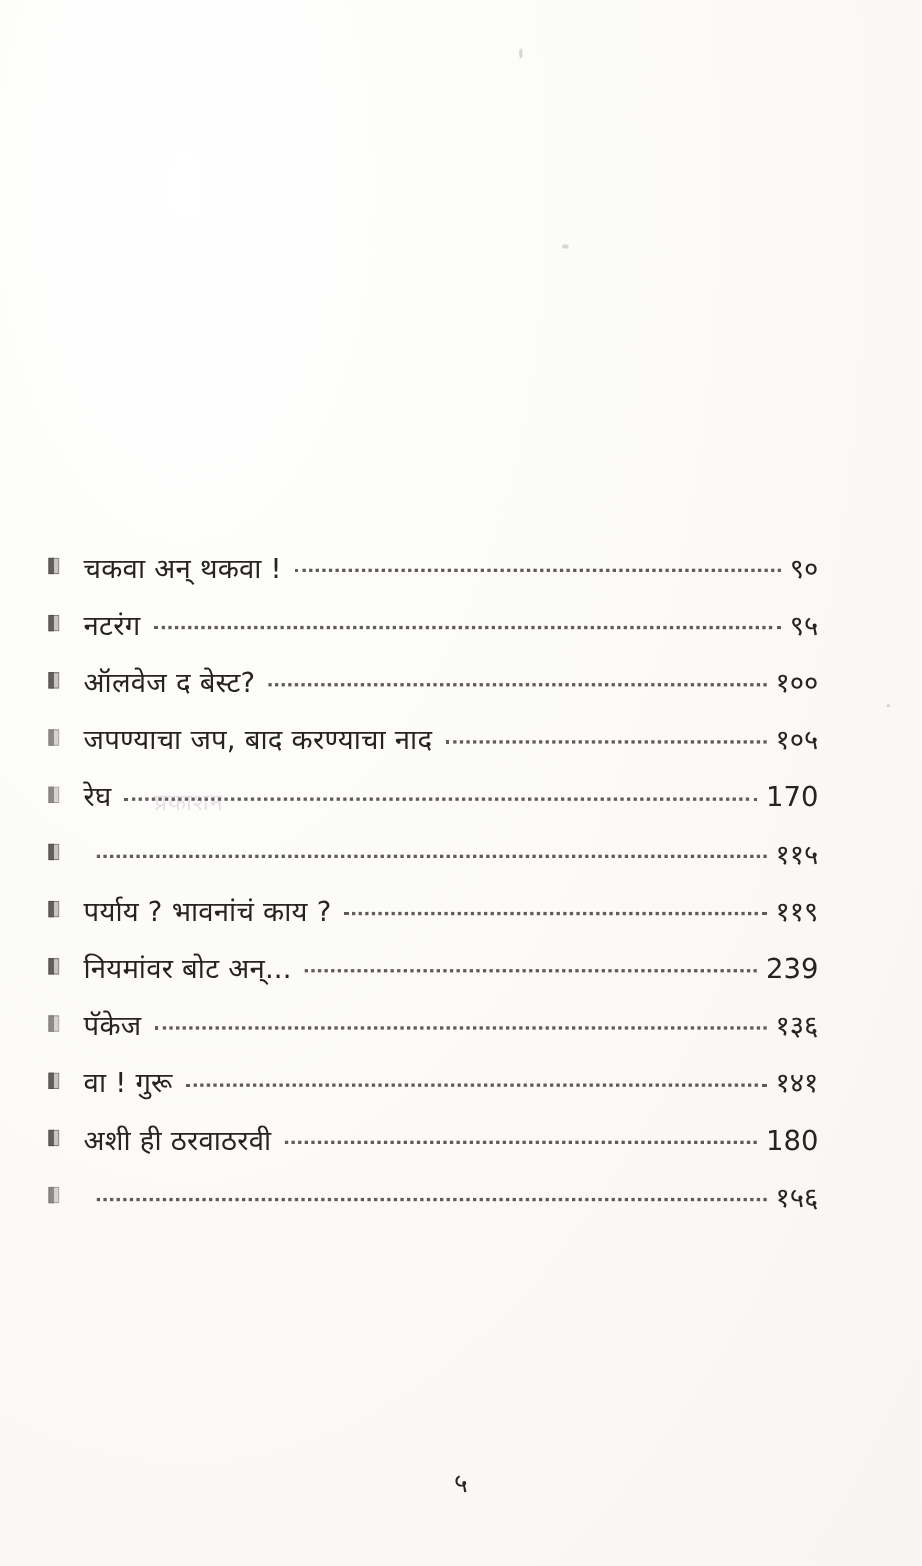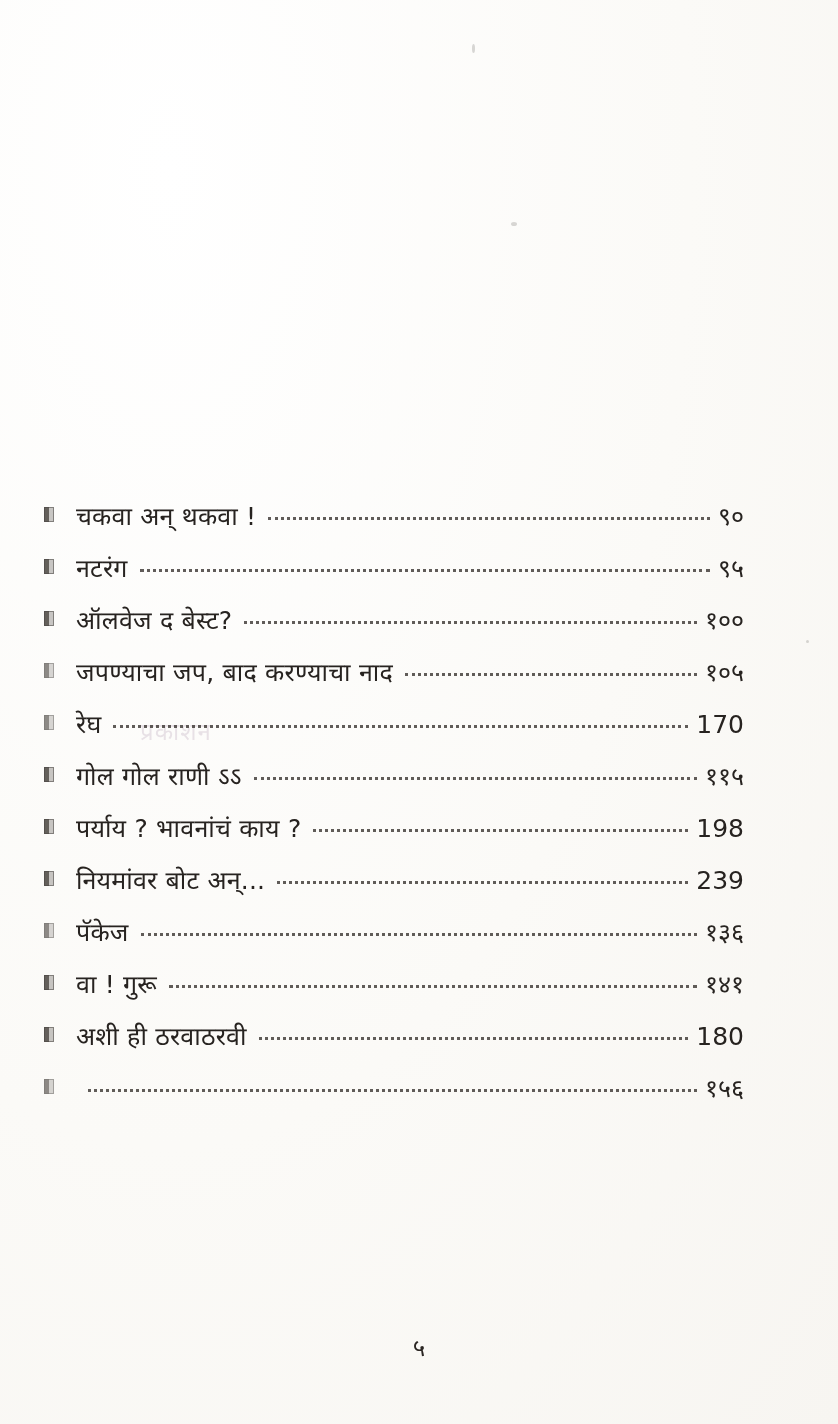--- a/index.html
+++ b/index.html
@@ -91,21 +91,21 @@
     font-size: 24px;
     color: #2b2623;
     font-family: "DejaVu Sans", "Liberation Sans", sans-serif;
   }
 
   
   .ghost {
     position: absolute;
     left: 140px;
     top: 714px;
-    font-size: 24px;
+    font-size: 21px;
     color: rgba(150, 120, 150, 0.20);
     font-family: "DejaVu Sans", "Liberation Sans", sans-serif;
     letter-spacing: 1px;
     pointer-events: none;
   }
   .speck {
     position: absolute;
     background: rgba(120,115,110,0.28);
     border-radius: 50%;
     pointer-events: none;
@@ -154,30 +154,29 @@
 
   <div class="toc-row">
     <span class="bullet"></span>
     <span class="title">रेघ</span>
     <span class="leader"></span>
     <span class="pagenum">170</span>
   </div>
 
   <div class="toc-row">
     <span class="bullet"></span>
-    <span class="title">गोल गोल राणी ऽऽ</span>
     <span class="leader"></span>
     <span class="pagenum">११५</span>
   </div>
 
   <div class="toc-row">
     <span class="bullet"></span>
     <span class="title">पर्याय ? भावनांचं काय ?</span>
     <span class="leader"></span>
-    <span class="pagenum">198</span>
+    <span class="pagenum">११९</span>
   </div>
 
   <div class="toc-row">
     <span class="bullet"></span>
     <span class="title">नियमांवर बोट अन्...</span>
     <span class="leader"></span>
     <span class="pagenum">239</span>
   </div>
 
 

